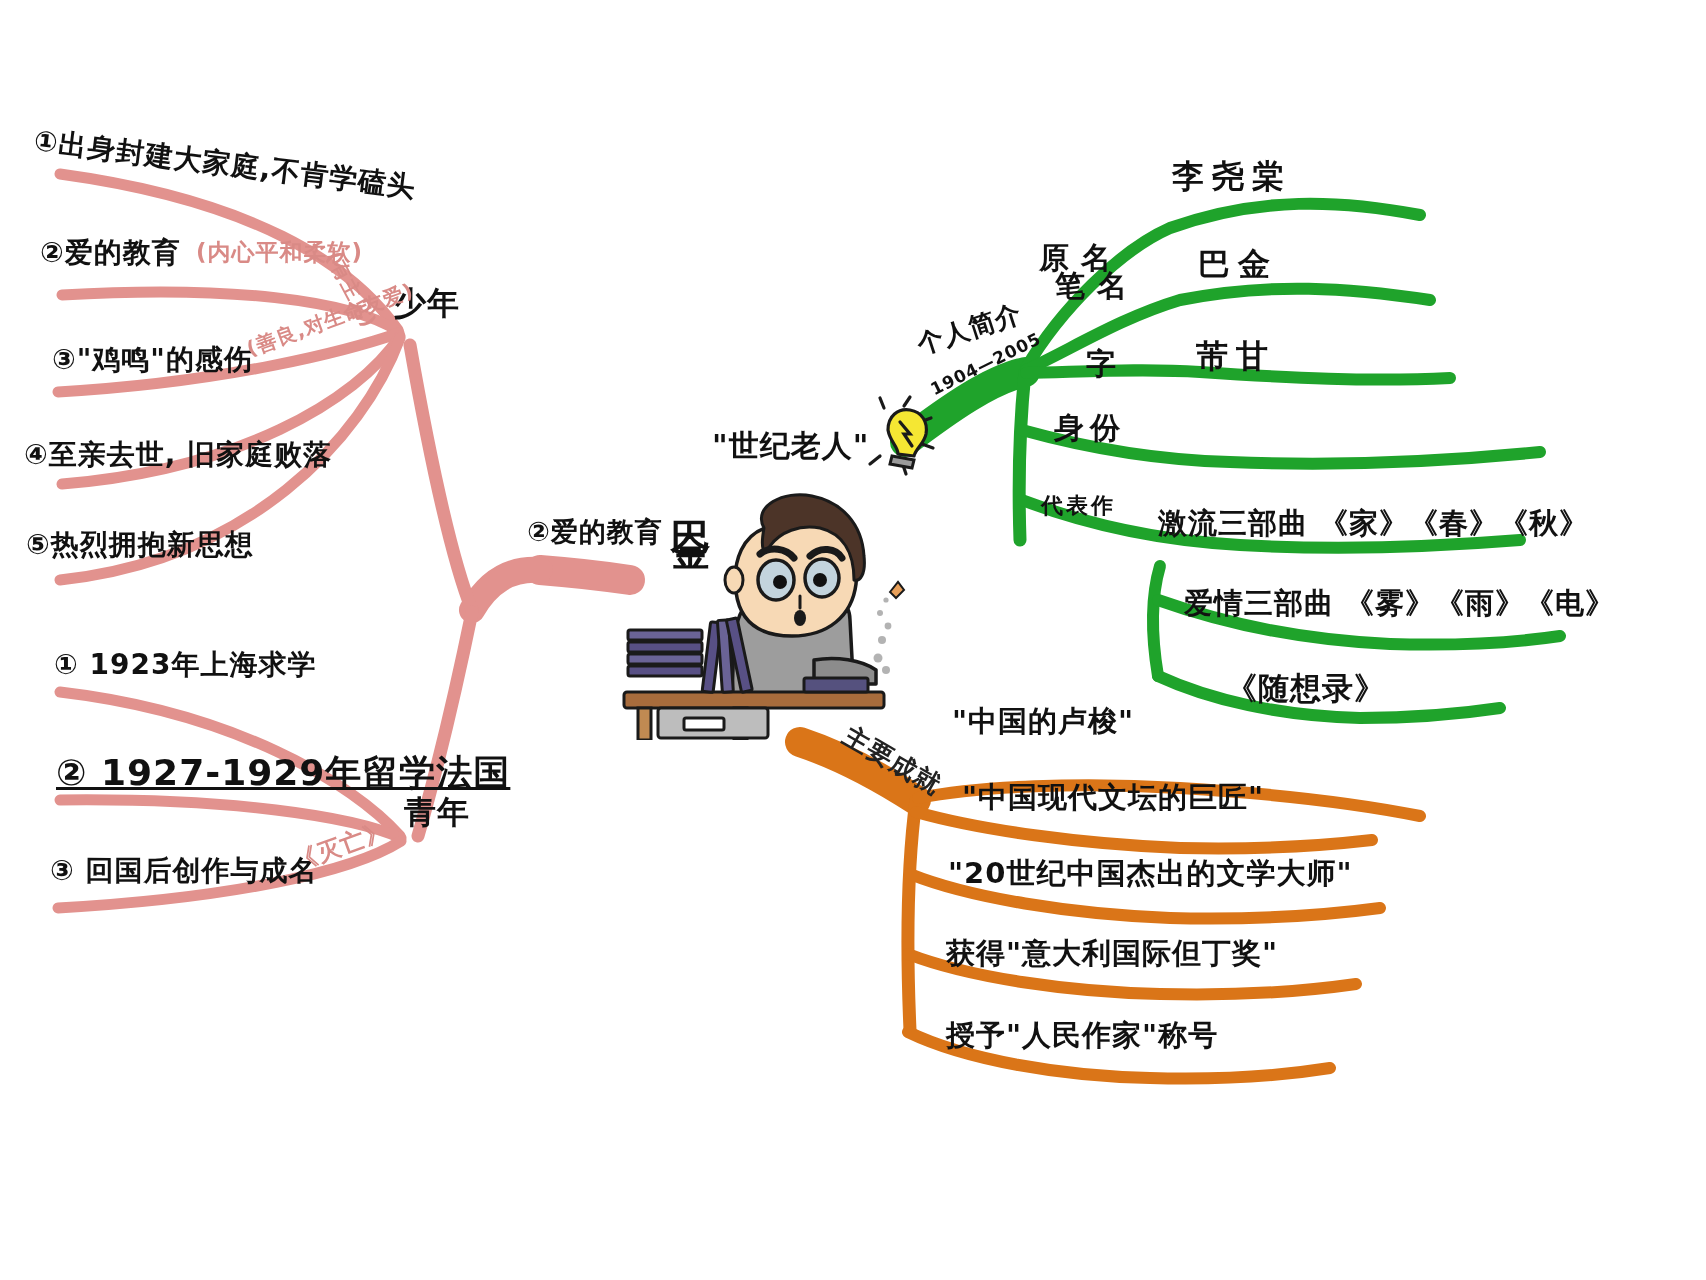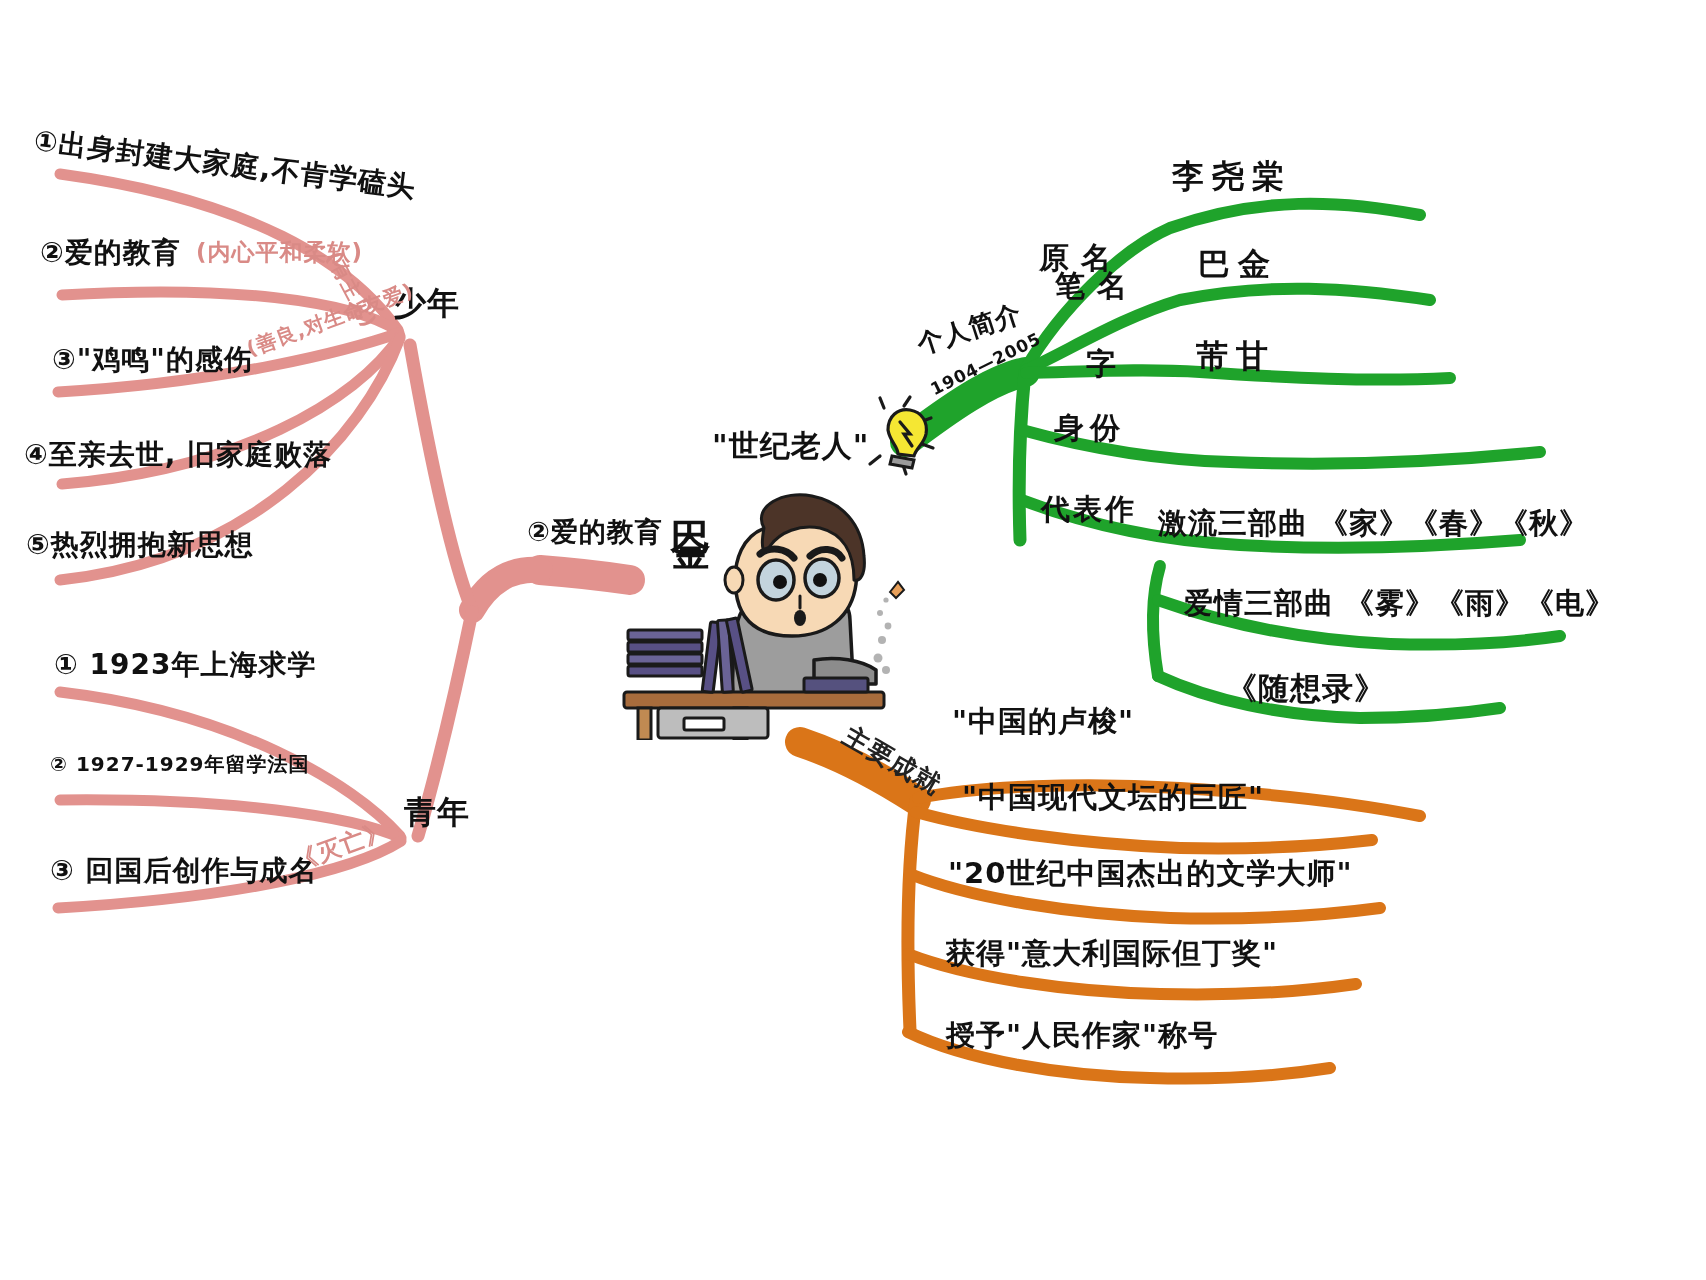--- a/index.html
+++ b/index.html
@@ -202,37 +202,37 @@
   <div class="lbl pinknote" style="left:244px;top:340px;font-size:20px;transform:rotate(-20deg);transform-origin:left top;">(善良,对生命友爱)</div>
 
   <div class="lbl" style="left:24px;top:440px;font-size:28px;">④至亲去世, 旧家庭败落</div>
 
   <div class="lbl" style="left:26px;top:530px;font-size:28px;">⑤热烈拥抱新思想</div>
 
   <div class="lbl pinknote" style="left:341px;top:248px;font-size:20px;transform:rotate(62deg);transform-origin:left top;">(有主见)</div>
 
   <div class="lbl" style="left:54px;top:650px;font-size:28px;">① 1923年上海求学</div>
 
-  <div class="lbl" style="left:50px;top:754px;font-size:20px;">② 1927-1929年留学法国</div>
+  <div class="lbl" style="left:56px;top:754px;font-size:36px;text-decoration:underline;">② 1927-1929年留学法国</div>
 
   <div class="lbl" style="left:50px;top:856px;font-size:28px;text-align:right;">③ 回国后创作与成名</div>
   <div class="lbl pinknote" style="left:290px;top:852px;font-size:24px;transform:rotate(-20deg);transform-origin:left top;">《灭亡》</div>
 
   <div class="lbl" style="left:1039px;top:222px;font-size:30px;letter-spacing:12px;margin-top:20px;">原名</div>
   <div class="lbl" style="left:1172px;top:160px;font-size:32px;letter-spacing:8px;">李尧棠</div>
 
   <div class="lbl" style="left:1055px;top:270px;font-size:30px;letter-spacing:12px;">笔名</div>
   <div class="lbl" style="left:1198px;top:248px;font-size:32px;letter-spacing:8px;">巴金</div>
 
   <div class="lbl" style="left:1086px;top:348px;font-size:30px;">字</div>
   <div class="lbl" style="left:1196px;top:340px;font-size:32px;letter-spacing:8px;">芾甘</div>
 
   <div class="lbl" style="left:1054px;top:412px;font-size:30px;letter-spacing:6px;">身份</div>
 
-  <div class="lbl" style="left:1041px;top:494px;font-size:29px;letter-spacing:3px;font-family:Liberation Serif, serif;">代表作</div>
+  <div class="lbl" style="left:1041px;top:494px;font-size:22px;letter-spacing:3px;font-family:Liberation Serif, serif;">代表作</div>
   <div class="lbl" style="left:1158px;top:498px;font-size:29px;margin-top:10px;">激流三部曲  《家》《春》《秋》</div>
 
   <div class="lbl" style="left:1184px;top:588px;font-size:29px;">爱情三部曲 《雾》《雨》《电》</div>
 
   <div class="lbl" style="left:1226px;top:672px;font-size:31px;">《随想录》</div>
 
   <div class="lbl" style="left:952px;top:706px;font-size:29px;">"中国的卢梭"</div>
 
   <div class="lbl" style="left:962px;top:782px;font-size:29px;">"中国现代文坛的巨匠"</div>
 

